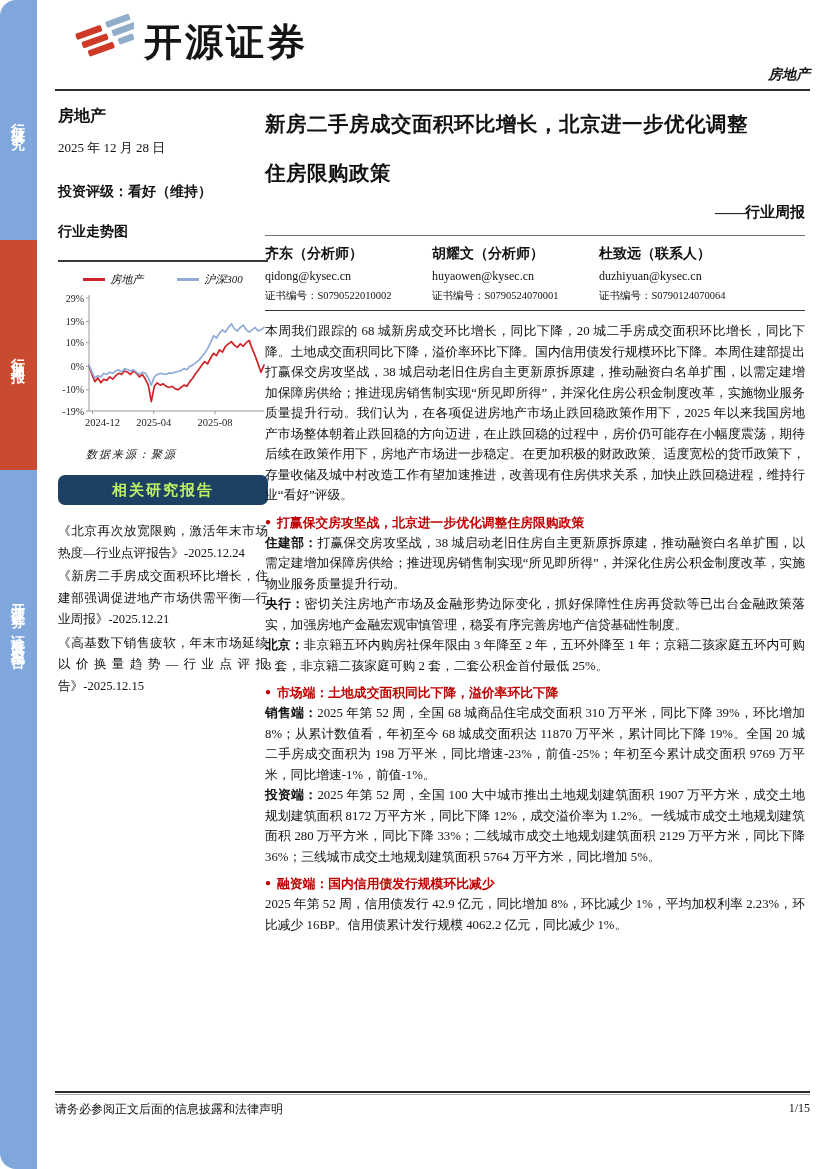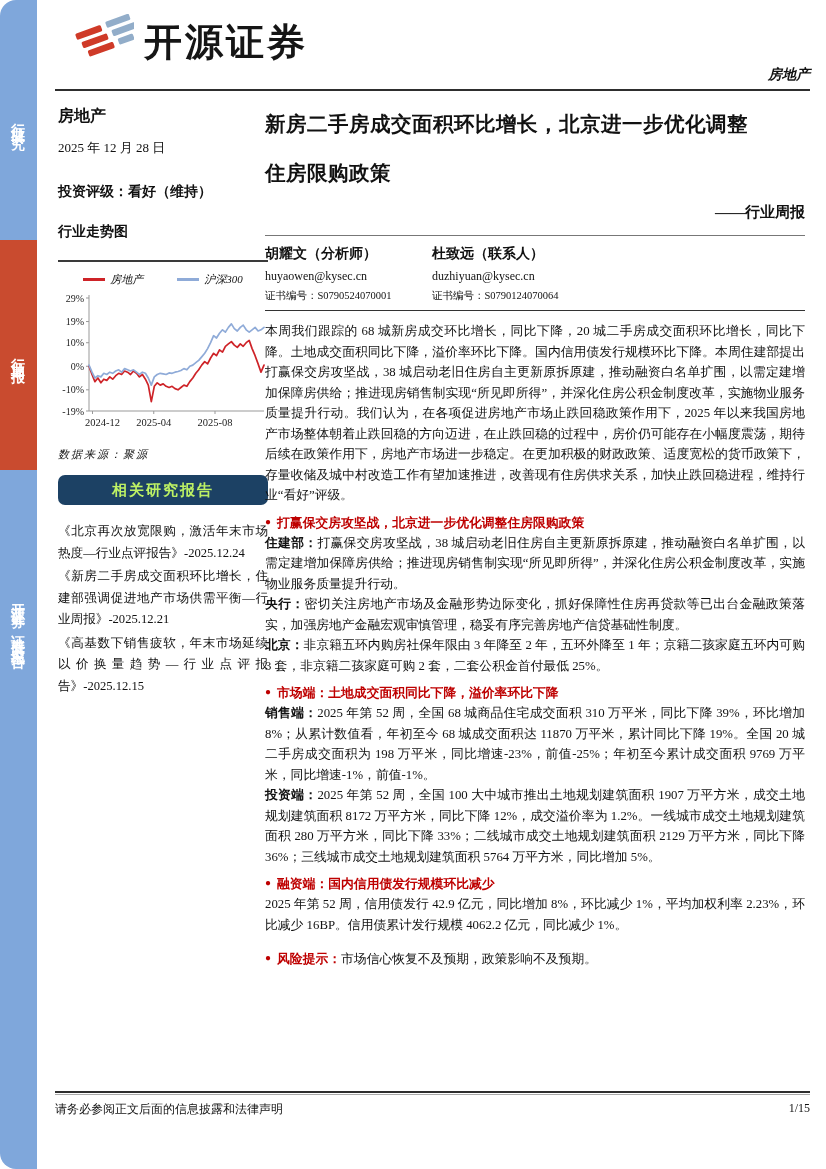--- a/index.html
+++ b/index.html
@@ -26,21 +26,21 @@
   
   .leftcol{position:absolute;left:58px;top:106px;width:210px;}
   .ind-name{font-size:16px;font-weight:bold;}
   .date{font-size:13px;margin-top:12px;}
   .rating{font-size:14px;font-weight:bold;margin-top:26px;}
   .chart-title{font-size:14px;font-weight:bold;margin-top:22px;padding-bottom:19px;border-bottom:2px solid #3a3a3a;}
   .legend{display:flex;gap:34px;justify-content:center;margin-top:10px;font-size:11px;font-style:italic;align-items:center;}
   .legend-item{display:flex;align-items:center;gap:5px;}
   .legend-swatch{width:22px;height:2.6px;display:inline-block;}
   .chart-wrap{margin-top:4px;}
-  .source{margin-top:10px;font-size:11px;font-style:italic;letter-spacing:2px;}
+  .source{margin-top:10px;font-size:11px;font-style:italic;letter-spacing:2px;margin-left:28px;}
   .related-bar{margin-top:13px;height:30px;line-height:30px;background:#1c4164;border-radius:7px;
                color:#bef264;font-weight:bold;font-size:15px;text-align:center;letter-spacing:2px;}
   .reports{margin-top:16px;font-size:12.6px;line-height:21.5px;text-align:justify;}
   .reports p{margin:0 0 2px 0;}
 
   
   .main{position:absolute;left:265px;top:100px;width:540px;}
   .title{font-size:20.5px;font-weight:bold;line-height:49px;letter-spacing:0.5px;}
   .subtitle{text-align:right;font-weight:bold;font-size:15px;margin-top:5px;}
   .rule-thin{border-top:1px solid #777;margin-top:13px;}
@@ -154,20 +154,25 @@
   <div class="main">
     <div class="title">
       <div>新房二手房成交面积环比增长，北京进一步优化调整</div>
       <div>住房限购政策</div>
     </div>
     <div class="subtitle">——行业周报</div>
     <div class="rule-thin"></div>
 
     <div class="analysts">
       <div class="an">
+        <div class="an-name">齐东（分析师）</div>
+        <div class="an-mail">qidong@kysec.cn</div>
+        <div class="an-cert">证书编号：S0790522010002</div>
+      </div>
+      <div class="an">
         <div class="an-name">胡耀文（分析师）</div>
         <div class="an-mail">huyaowen@kysec.cn</div>
         <div class="an-cert">证书编号：S0790524070001</div>
       </div>
       <div class="an">
         <div class="an-name">杜致远（联系人）</div>
         <div class="an-mail">duzhiyuan@kysec.cn</div>
         <div class="an-cert">证书编号：S0790124070064</div>
       </div>
     </div>
@@ -181,21 +186,20 @@
       <p><span class="lbl">央行：</span><span>密切关注房地产市场及金融形势边际变化，抓好保障性住房再贷款等已出台金融政策落实，加强房地产金融宏观审慎管理，稳妥有序完善房地产信贷基础性制度。</span></p>
       <p><span class="lbl">北京：</span><span>非京籍五环内购房社保年限由 3 年降至 2 年，五环外降至 1 年；京籍二孩家庭五环内可购 3 套，非京籍二孩家庭可购 2 套，二套公积金首付最低 25%。</span></p>
 
       <p class="hd"><span class="bullet">●</span><span>市场端：土地成交面积同比下降，溢价率环比下降</span></p>
       <p><span class="lbl">销售端：</span><span>2025 年第 52 周，全国 68 城商品住宅成交面积 310 万平米，同比下降 39%，环比增加 8%；从累计数值看，年初至今 68 城成交面积达 11870 万平米，累计同比下降 19%。全国 20 城二手房成交面积为 198 万平米，同比增速-23%，前值-25%；年初至今累计成交面积 9769 万平米，同比增速-1%，前值-1%。</span></p>
       <p><span class="lbl">投资端：</span><span>2025 年第 52 周，全国 100 大中城市推出土地规划建筑面积 1907 万平方米，成交土地规划建筑面积 8172 万平方米，同比下降 12%，成交溢价率为 1.2%。一线城市成交土地规划建筑面积 280 万平方米，同比下降 33%；二线城市成交土地规划建筑面积 2129 万平方米，同比下降 36%；三线城市成交土地规划建筑面积 5764 万平方米，同比增加 5%。</span></p>
 
       <p class="hd"><span class="bullet">●</span><span>融资端：国内信用债发行规模环比减少</span></p>
       <p><span>2025 年第 52 周，信用债发行 42.9 亿元，同比增加 8%，环比减少 1%，平均加权利率 2.23%，环比减少 16BP。信用债累计发行规模 4062.2 亿元，同比减少 1%。</span></p>
 
-      <p class="hd risk"><span class="bullet">●</span><span class="lbl">风险提示：</span><span style="color:#111;font-weight:normal;">市场信心恢复不及预期，政策影响不及预期。</span></p>
     </div>
   </div>
 
   <div class="footer">
     <div class="inner">
       <span>请务必参阅正文后面的信息披露和法律声明</span>
       <span>1/15</span>
     </div>
   </div>
 

